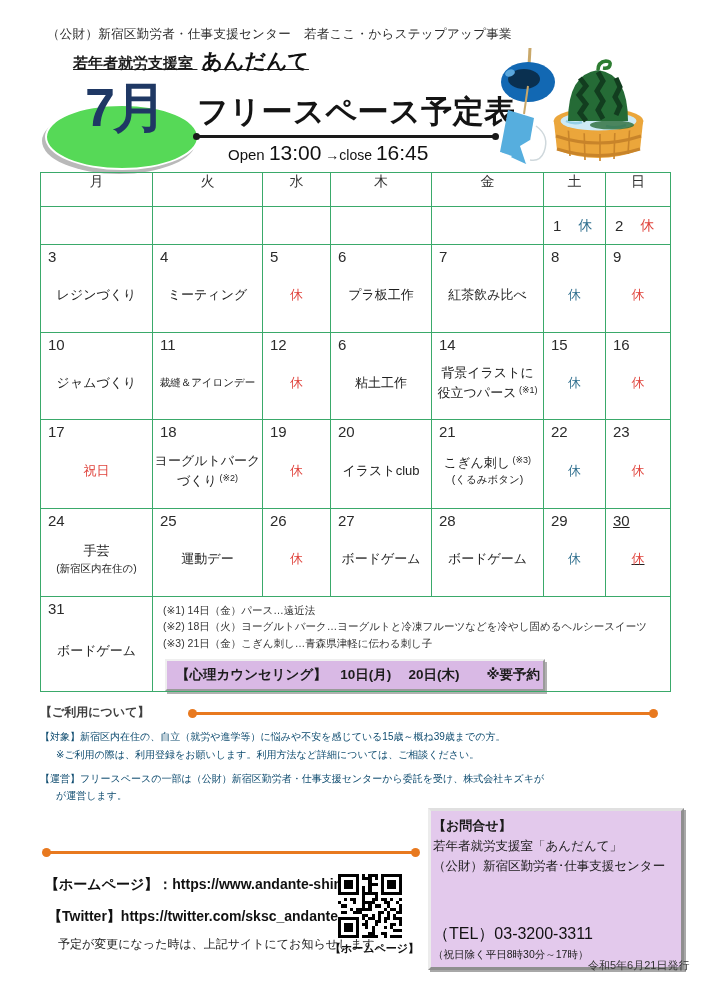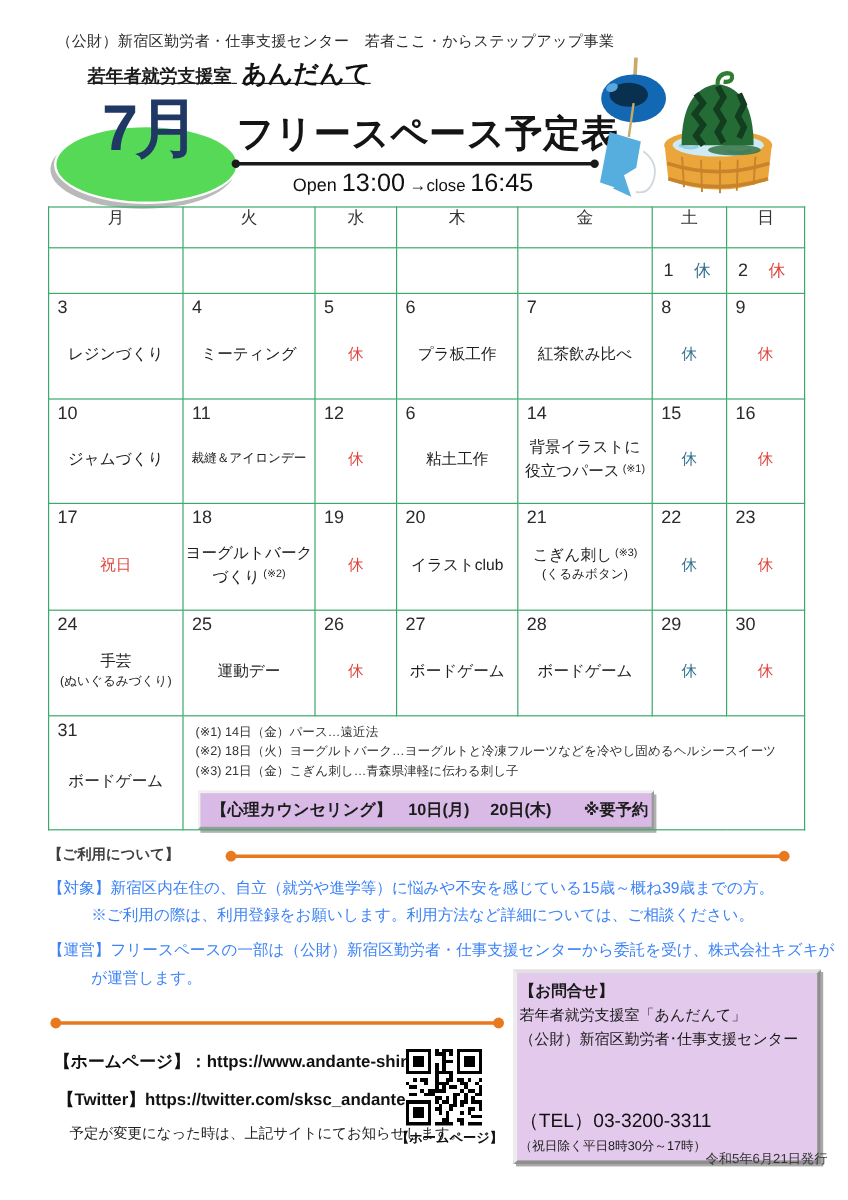--- a/index.html
+++ b/index.html
@@ -13,21 +13,21 @@
   .room-label{font-size:15px;font-weight:bold;color:#1c1c1c;}
   .room-name{font-size:21px;font-weight:bold;color:#111;margin-left:4px;}
   .month-ellipse{position:absolute;left:45px;top:104px;width:150px;height:62px;background:var(--ellipse);
     border:2px solid #fff;border-radius:50%;box-shadow:-3px 4px 0 #b9b9b9;}
   .month-text{position:absolute;left:58px;top:80px;width:134px;text-align:center;
     font-size:54px;font-weight:800;color:var(--navy);letter-spacing:-2px;line-height:1;}
   .page-title{position:absolute;left:197px;top:91px;font-size:31px;font-weight:bold;color:#141414;letter-spacing:.5px;white-space:nowrap;}
   .title-rule{position:absolute;left:196px;top:135px;width:300px;height:2.5px;background:#1a1a1a;border-radius:2px;}
   .title-rule::before,.title-rule::after{content:"";position:absolute;top:-2.5px;width:7px;height:7px;border-radius:50%;background:#1a1a1a;}
   .title-rule::before{left:-3px;} .title-rule::after{right:-3px;}
-  .open-hours{position:absolute;left:244px;top:141px;white-space:nowrap;color:#111;}
+  .open-hours{position:absolute;left:228px;top:141px;white-space:nowrap;color:#111;}
   .open-hours .lbl{font-size:15px;} .open-hours .tme{font-size:21px;} .open-hours .arr{font-size:14px;}
   .art{position:absolute;}
   
   .calendar{position:absolute;left:40px;top:172px;}
   table.cal{border-collapse:collapse;table-layout:fixed;width:630px;}
   table.cal th,table.cal td{border:1.6px solid var(--green);padding:0;vertical-align:top;}
   table.cal th{font-size:14px;font-weight:normal;color:#333;text-align:center;}
   .c-sat{color:var(--sat);} .c-sun{color:var(--sun);}
   .cellwrap{height:100%;display:flex;flex-direction:column;}
   .cellwrap.inline{flex-direction:row;align-items:center;gap:17px;padding-left:9px;}
@@ -44,22 +44,22 @@
   .counsel-box{margin:8px 0 0 2px;width:358px;background:var(--purple-box);
     border:2px solid;border-color:#efefef #9a9a9a #9a9a9a #efefef;box-shadow:2px 3px 0 #b0b0b0;
     padding:5px 9px;font-size:13.5px;font-weight:bold;color:#1c1c1c;white-space:nowrap;}
   
   .usage-heading{position:absolute;left:40px;top:704px;font-size:12px;font-weight:bold;color:#404040;}
   .rule-orange{position:absolute;height:3px;background:var(--orange);border-radius:2px;}
   .rule-orange::before,.rule-orange::after{content:"";position:absolute;top:-3px;width:9px;height:9px;border-radius:50%;background:var(--orange);}
   .rule-orange::before{left:-2px;} .rule-orange::after{right:-2px;}
   .rule-top{left:190px;top:712px;width:466px;}
   .rule-bottom{left:44px;top:851px;width:374px;}
-  .usage-text{position:absolute;left:40px;top:728px;font-size:13px;color:#3b82f6;line-height:1.78;}
-  .usage-text .indent{margin-left:36px;font-family:Liberation Serif, serif;}
+  .usage-text{position:absolute;left:40px;top:728px;font-size:10px;color:#0c4a6e;line-height:1.78;}
+  .usage-text .indent{margin-left:16px;}
   .usage-text .gap{margin-top:6px;}
   
   .homepage-line{position:absolute;left:45px;top:876px;font-size:14px;font-weight:bold;color:#111;}
   .twitter-line{position:absolute;left:48px;top:908px;font-size:14px;font-weight:bold;color:#111;}
   .change-note{position:absolute;left:58px;top:936px;font-size:12px;color:#222;}
   .qr{position:absolute;left:338px;top:874px;width:64px;height:64px;}
   .qr-caption{position:absolute;left:330px;top:941px;font-size:11px;font-weight:bold;color:#111;}
   
   .contact-box{position:absolute;left:428px;top:808px;width:246px;height:148px;background:var(--purple-contact);
     border:3px solid;border-color:#e0e0e0 #8f8f8f #8f8f8f #ececec;box-shadow:2px 2px 0 #a8a8a8;
@@ -339,21 +339,21 @@
                 </div>
               </div>
             </td>
           </tr>
           <tr style="height: 87px;">
             <td style="height: 87px;">
               <div class="cellwrap">
                 <span class="num">24</span>
                 <div class="body">
                   <div class="ln">手芸</div>
-                  <div class="ln small">(ぬいぐるみづくり)</div>
+                  <div class="ln small">(新宿区内在住の)</div>
                 </div>
               </div>
             </td>
             <td style="height: 87px;">
               <div class="cellwrap">
                 <span class="num">25</span>
                 <div class="body">
                   <div class="ln">運動デー</div>
                 </div>
               </div>
@@ -383,21 +383,21 @@
               </div>
             </td>
             <td style="height: 87px;">
               <div class="cellwrap">
                 <span class="num c-sat">29</span>
                 <div class="body">
                   <div class="ln c-sat">休</div>
                 </div>
               </div>
             </td>
-            <td style="height: 87px;">
+            <td style="height: 87px; text-decoration: underline;">
               <div class="cellwrap">
                 <span class="num c-sun">30</span>
                 <div class="body">
                   <div class="ln c-sun">休</div>
                 </div>
               </div>
             </td>
           </tr>
           <tr style="height: 88px;">
             <td style="height: 88px;">

